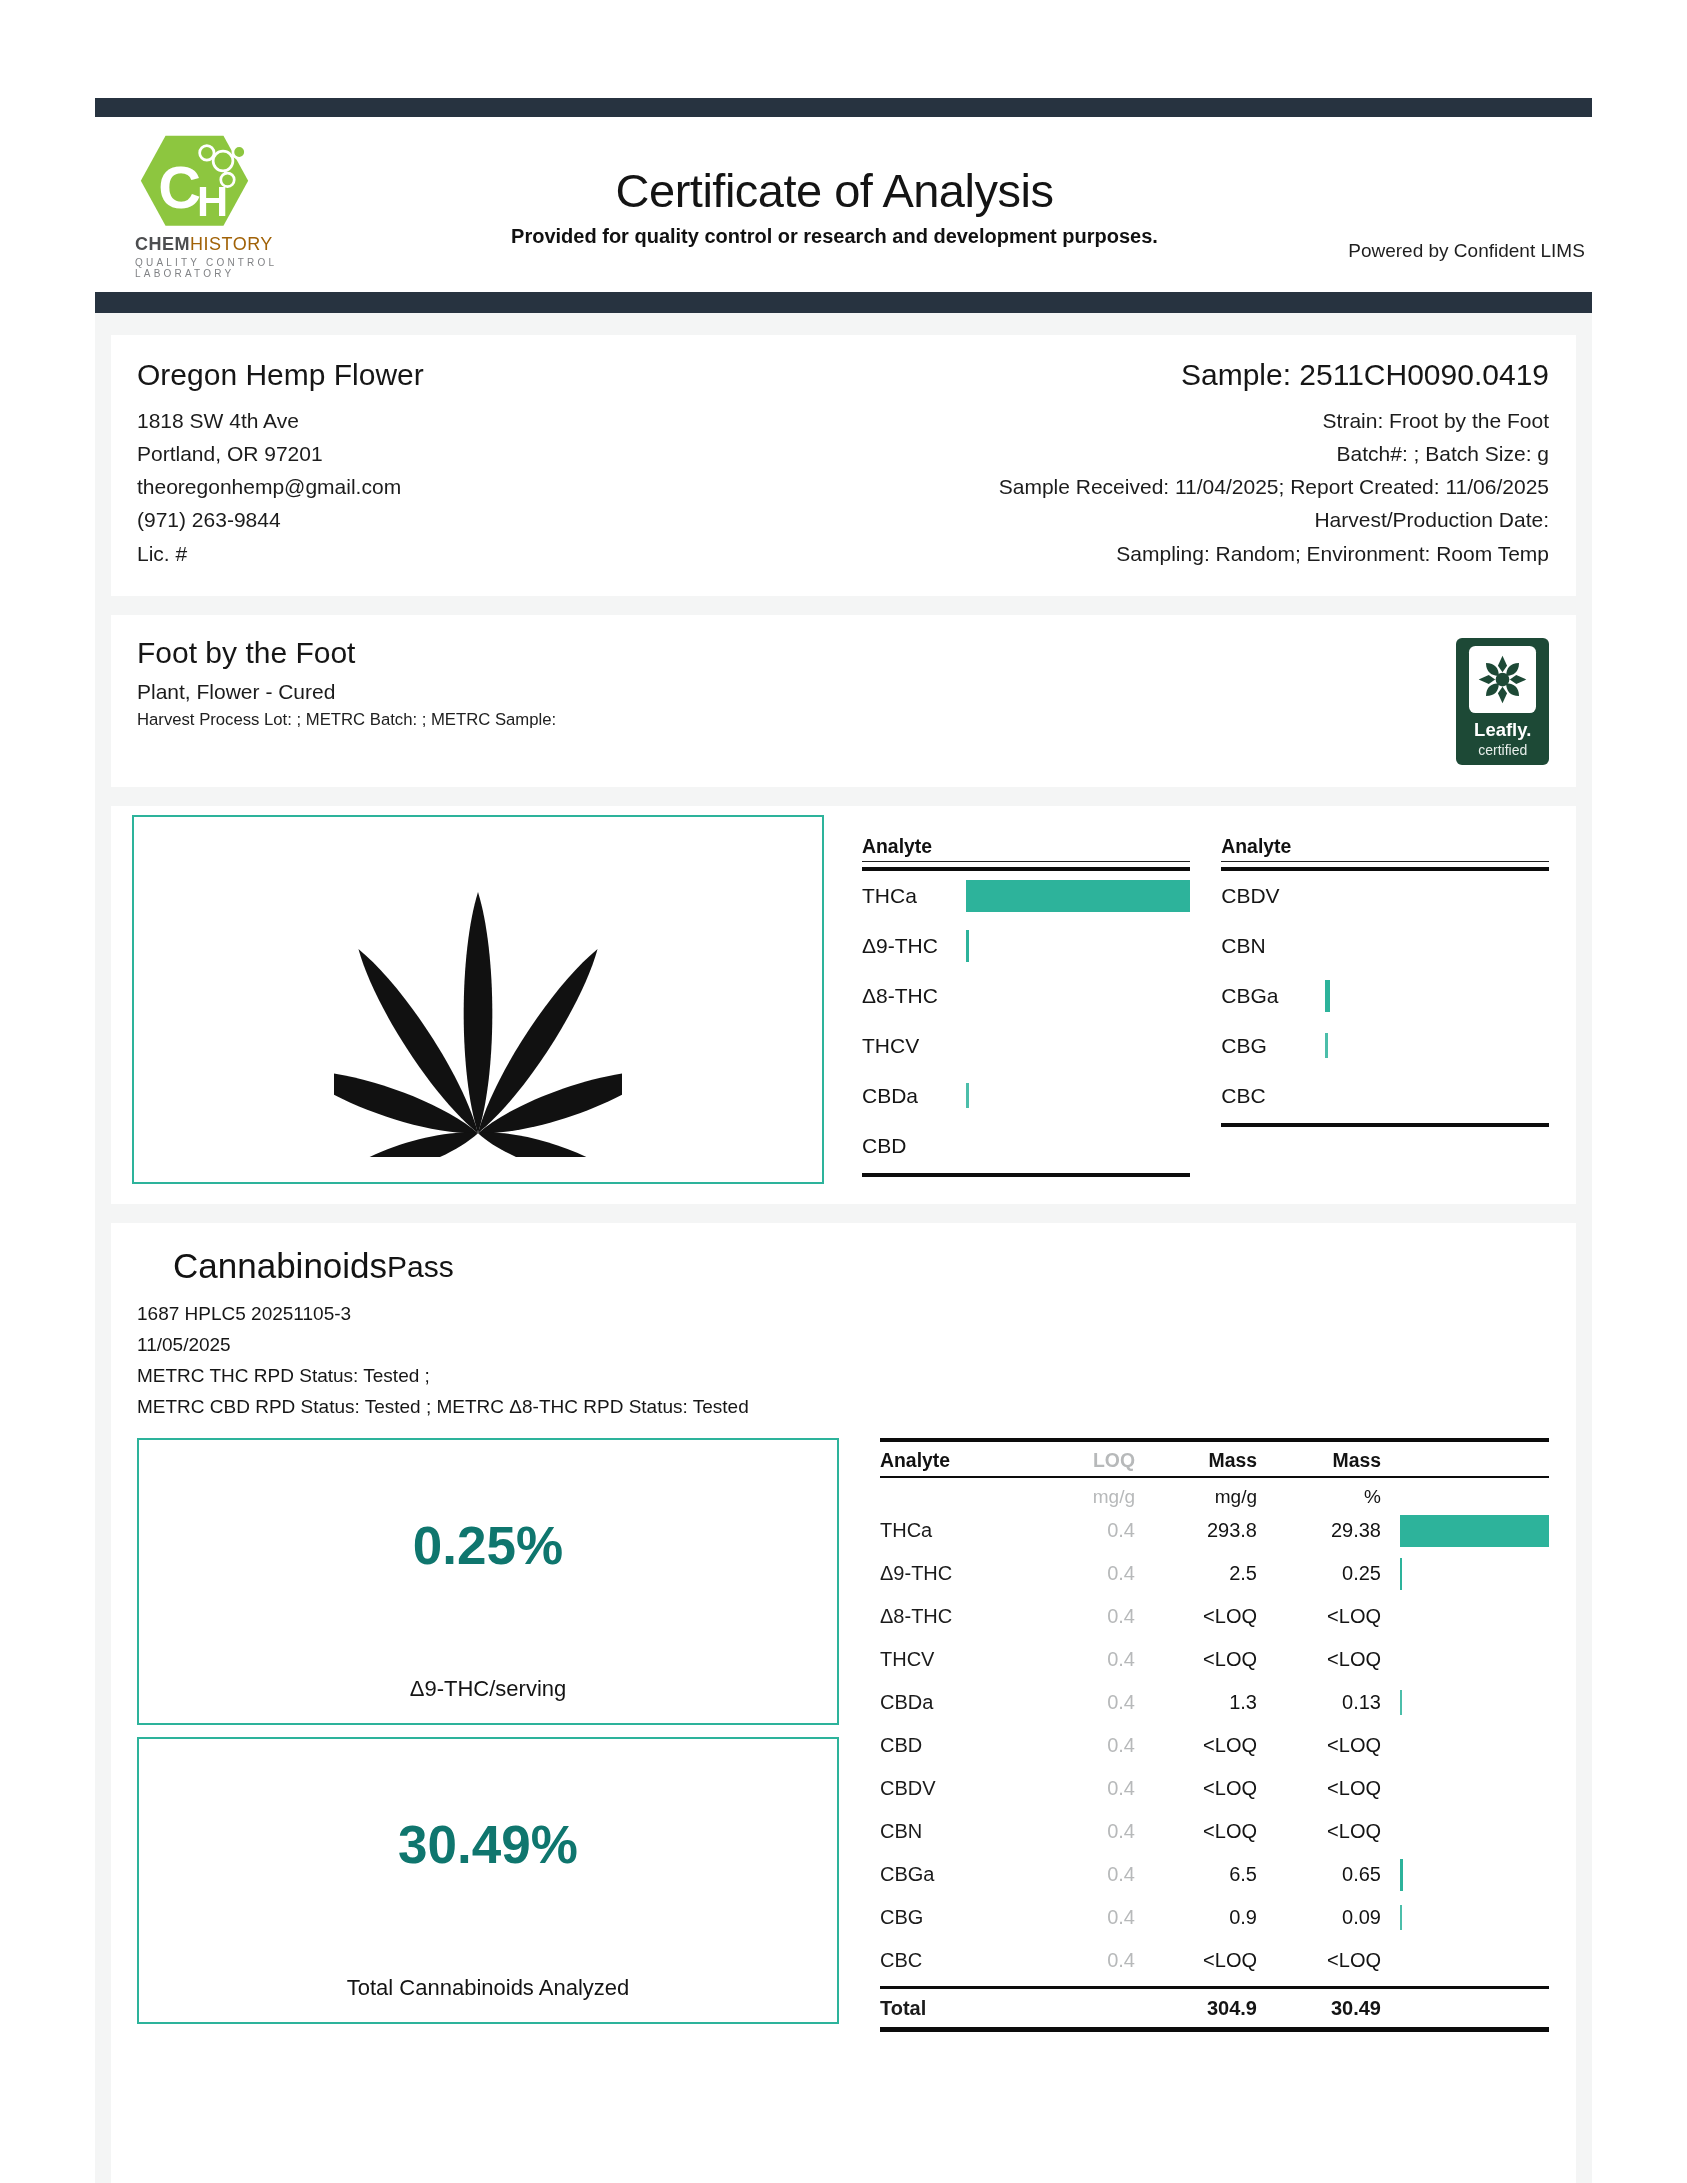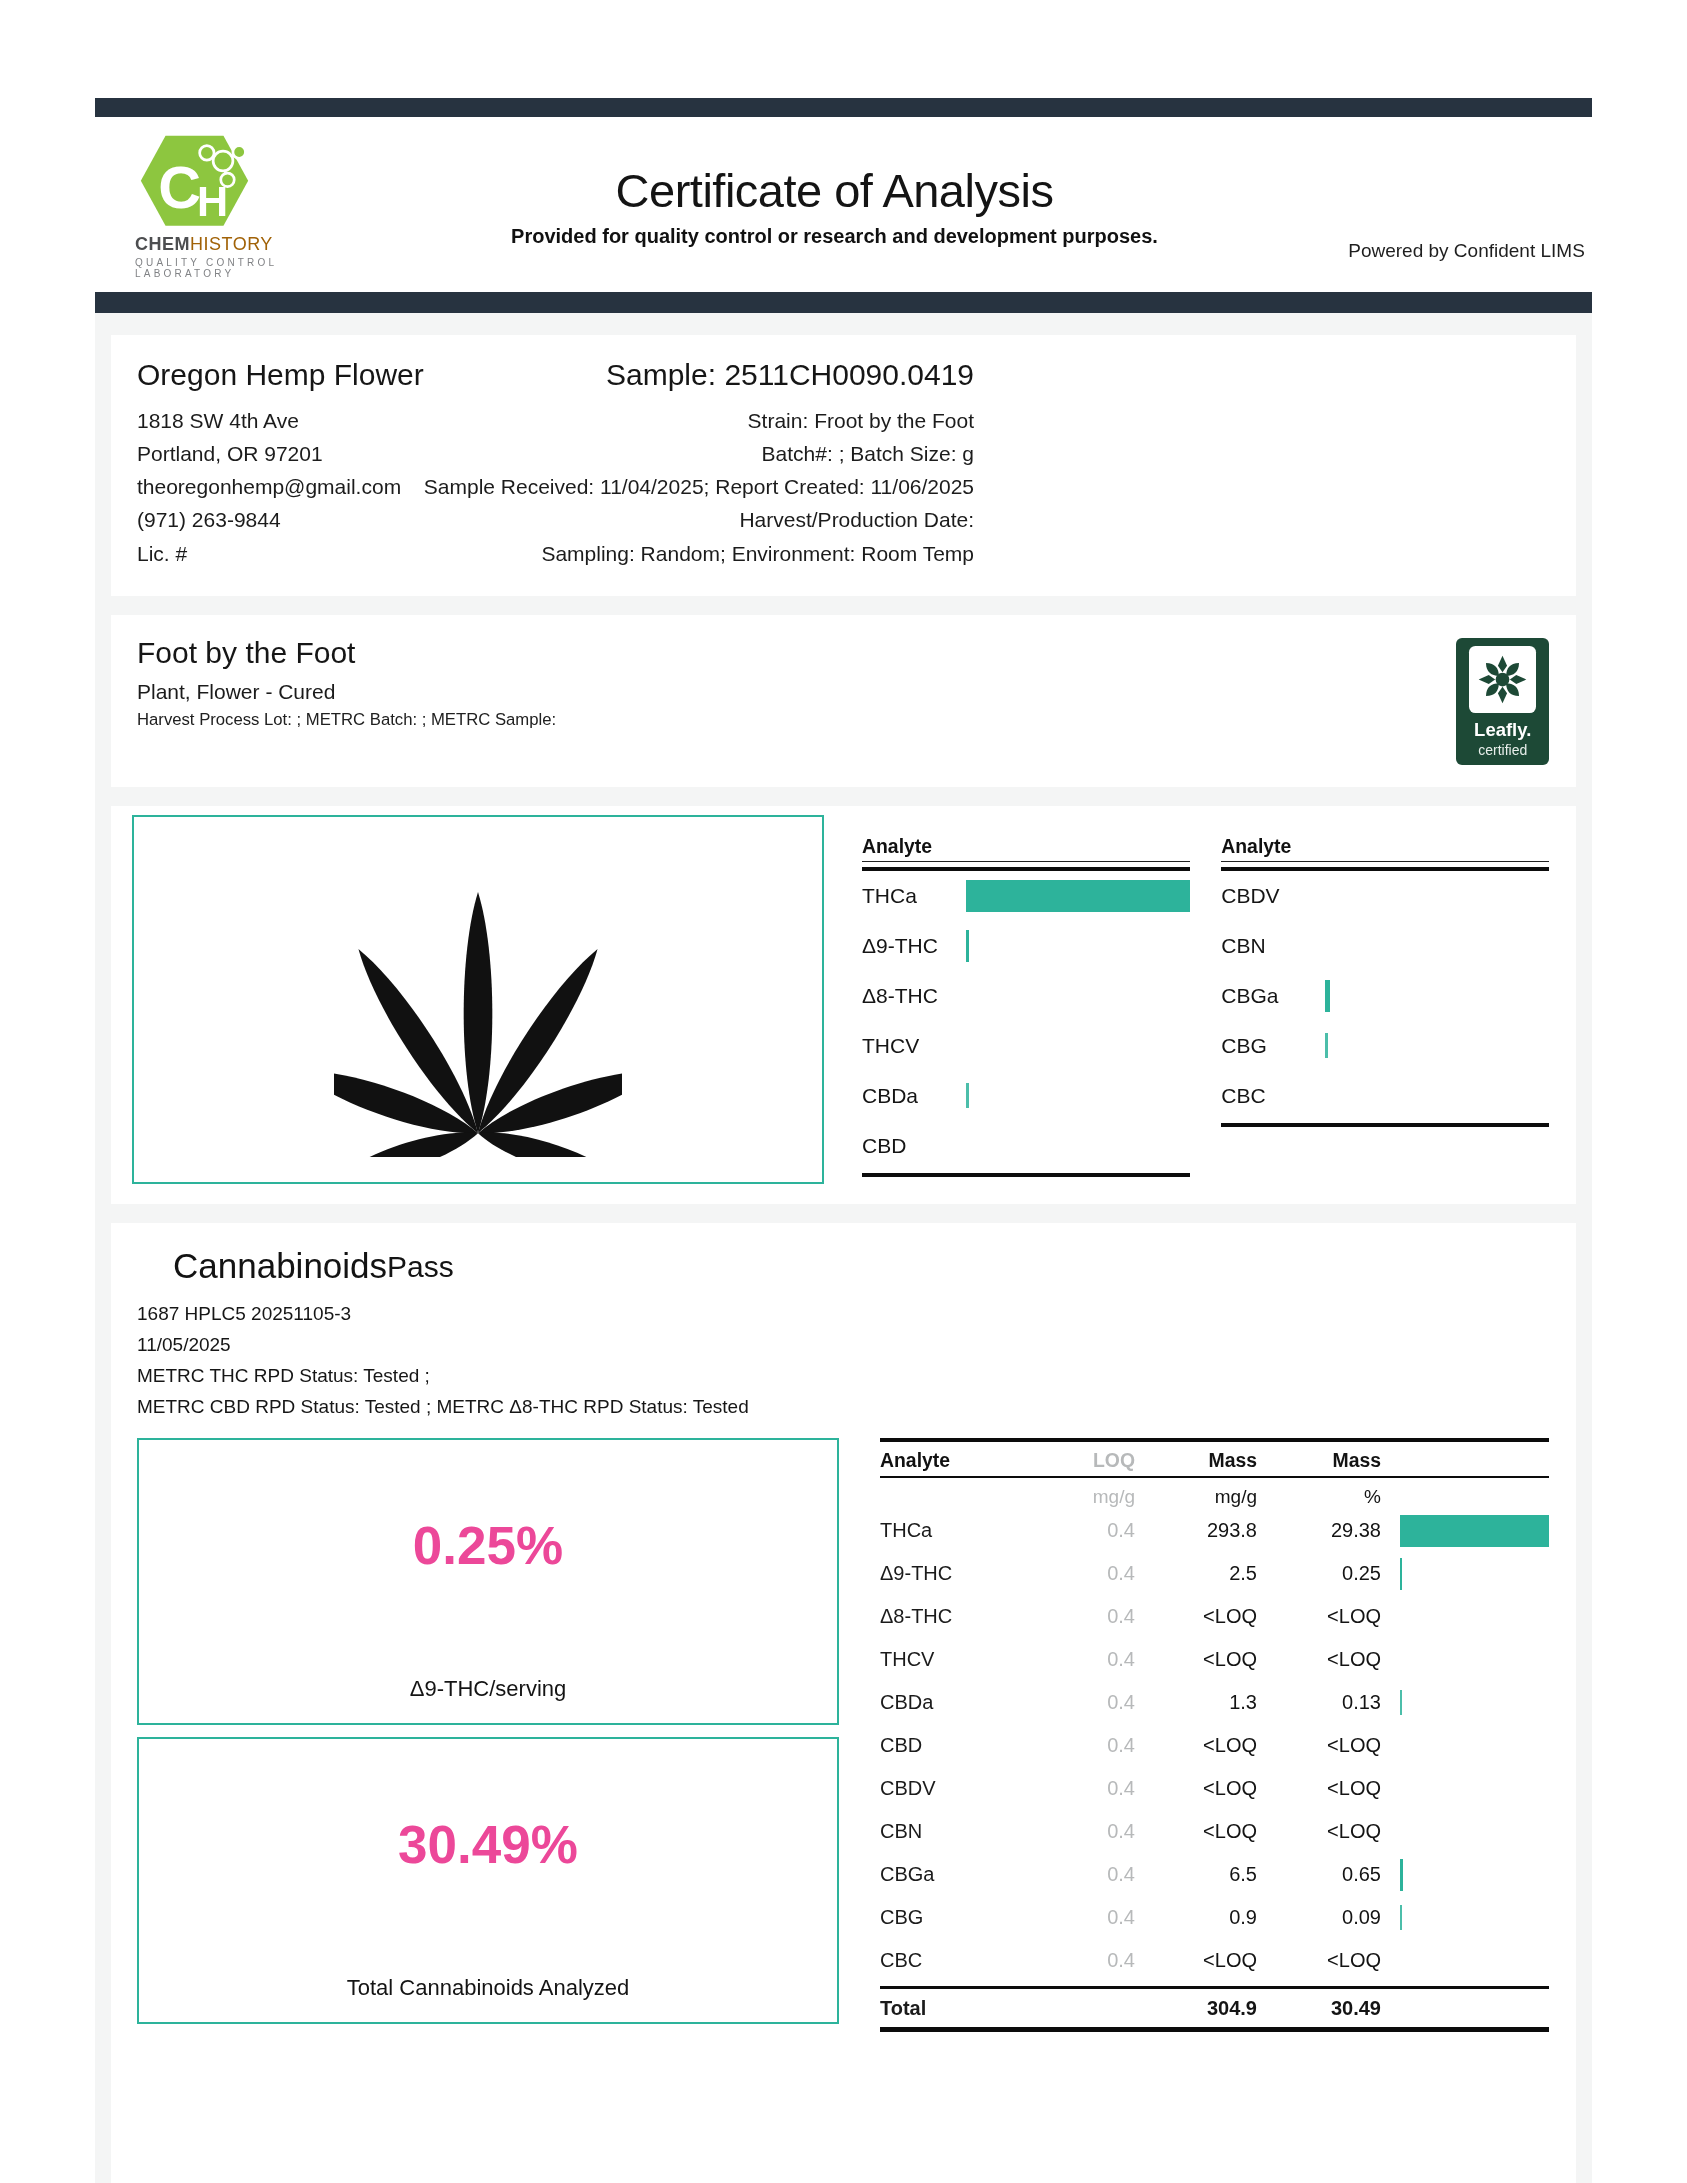--- a/index.html
+++ b/index.html
@@ -15,21 +15,21 @@
   .logo-tagline{font-size:10px;letter-spacing:3.2px;color:#808285;margin-top:1.8px;}
   .title-block{flex:1;text-align:center;}
   .doc-title{font-size:47px;color:#141414;letter-spacing:-0.5px;}
   .doc-subtitle{font-size:20px;font-weight:bold;color:#111;margin-top:6.3px;}
   .powered{width:288px;flex:0 0 auto;text-align:right;padding-right:7.2px;box-sizing:border-box;font-size:19px;color:#1f1f1f;align-self:flex-end;padding-bottom:17px;}
   
   .content{margin:0 95px;background:#f4f5f5;padding:21.6px 16px 25px 16px;}
   .card{background:#ffffff;margin-bottom:19px;}
   .card:last-child{margin-bottom:0;}
   
-  .card-info{display:flex;padding:23.4px 27px 26px 26px;}
+  .card-info{display:flex;justify-content:space-between;padding:23.4px 27px 26px 26px;}
   .client-name,.sample-id{font-size:30px;color:#161616;}
   .info-lines{margin-top:11.7px;font-size:21px;line-height:1.58;color:#1c1c1c;}
   .sample-col{text-align:right;}
   
   .card-product{display:flex;justify-content:space-between;align-items:flex-start;padding:21px 27px 22.5px 26px;}
   .product-name{font-size:30px;color:#161616;}
   .product-type{font-size:21px;margin-top:10px;}
   .product-meta{font-size:16.7px;margin-top:6.3px;color:#202020;}
   .leafly-badge{width:80px;background:#1d4936;border-radius:6px;padding:8px 6.3px 7.2px 6.3px;text-align:center;flex:0 0 auto;margin-top:1.8px;}
   .leafly-tile{width:67px;height:67px;background:#ffffff;border-radius:6.3px;margin:0 auto;display:flex;align-items:center;justify-content:center;}
@@ -52,21 +52,21 @@
   .card-cannabinoids{padding:22.5px 27px 31.5px 26px;}
   .cann-head{display:flex;justify-content:flex-start;align-items:flex-start;margin-left:36px;}
   .cann-title{font-size:35px;color:#131313;}
   .cann-pass{font-size:30px;color:#141414;padding-top:3.6px;}
   .cann-meta{font-size:19px;line-height:1.62;margin-top:13.5px;color:#161616;}
   .cann-body{display:flex;margin-top:15.3px;}
   .cann-left{width:702px;flex:0 0 auto;}
   .hl-row{display:flex;gap:11.7px;}
   .hl-box{border:2.3px solid #2db39b;background:#fff;flex:1;height:283px;position:relative;}
   .hl-box.wide{margin-top:12px;height:283px;}
-  .hl-value{position:absolute;top:37%;left:0;right:0;transform:translateY(-50%);text-align:center;font-size:53px;font-weight:bold;color:#ec4899;}
+  .hl-value{position:absolute;top:37%;left:0;right:0;transform:translateY(-50%);text-align:center;font-size:53px;font-weight:bold;color:#0f766e;}
   .hl-label{position:absolute;bottom:19px;left:18px;right:18px;text-align:center;font-size:22px;color:#141414;line-height:1.35;}
   .cann-right{flex:1;padding-left:41px;}
   .tbl{width:100%;}
   .tbl-toprule,.tbl-headrule{height:4.5px;background:#0c0c0c;}
   .tbl-headrule{height:2.3px;}
   .trow{display:grid;grid-template-columns:158px 97px 122px 124px 1fr;align-items:center;}
   .trow.head{padding:6.3px 0 4.5px 0;font-size:19.4px;font-weight:bold;color:#111;}
   .trow.units{padding:7.2px 0 1.8px 0;font-size:19px;color:#1a1a1a;}
   .trow.data{height:43px;font-size:20px;}
   .trow.total{height:38px;font-size:20px;font-weight:bold;}

